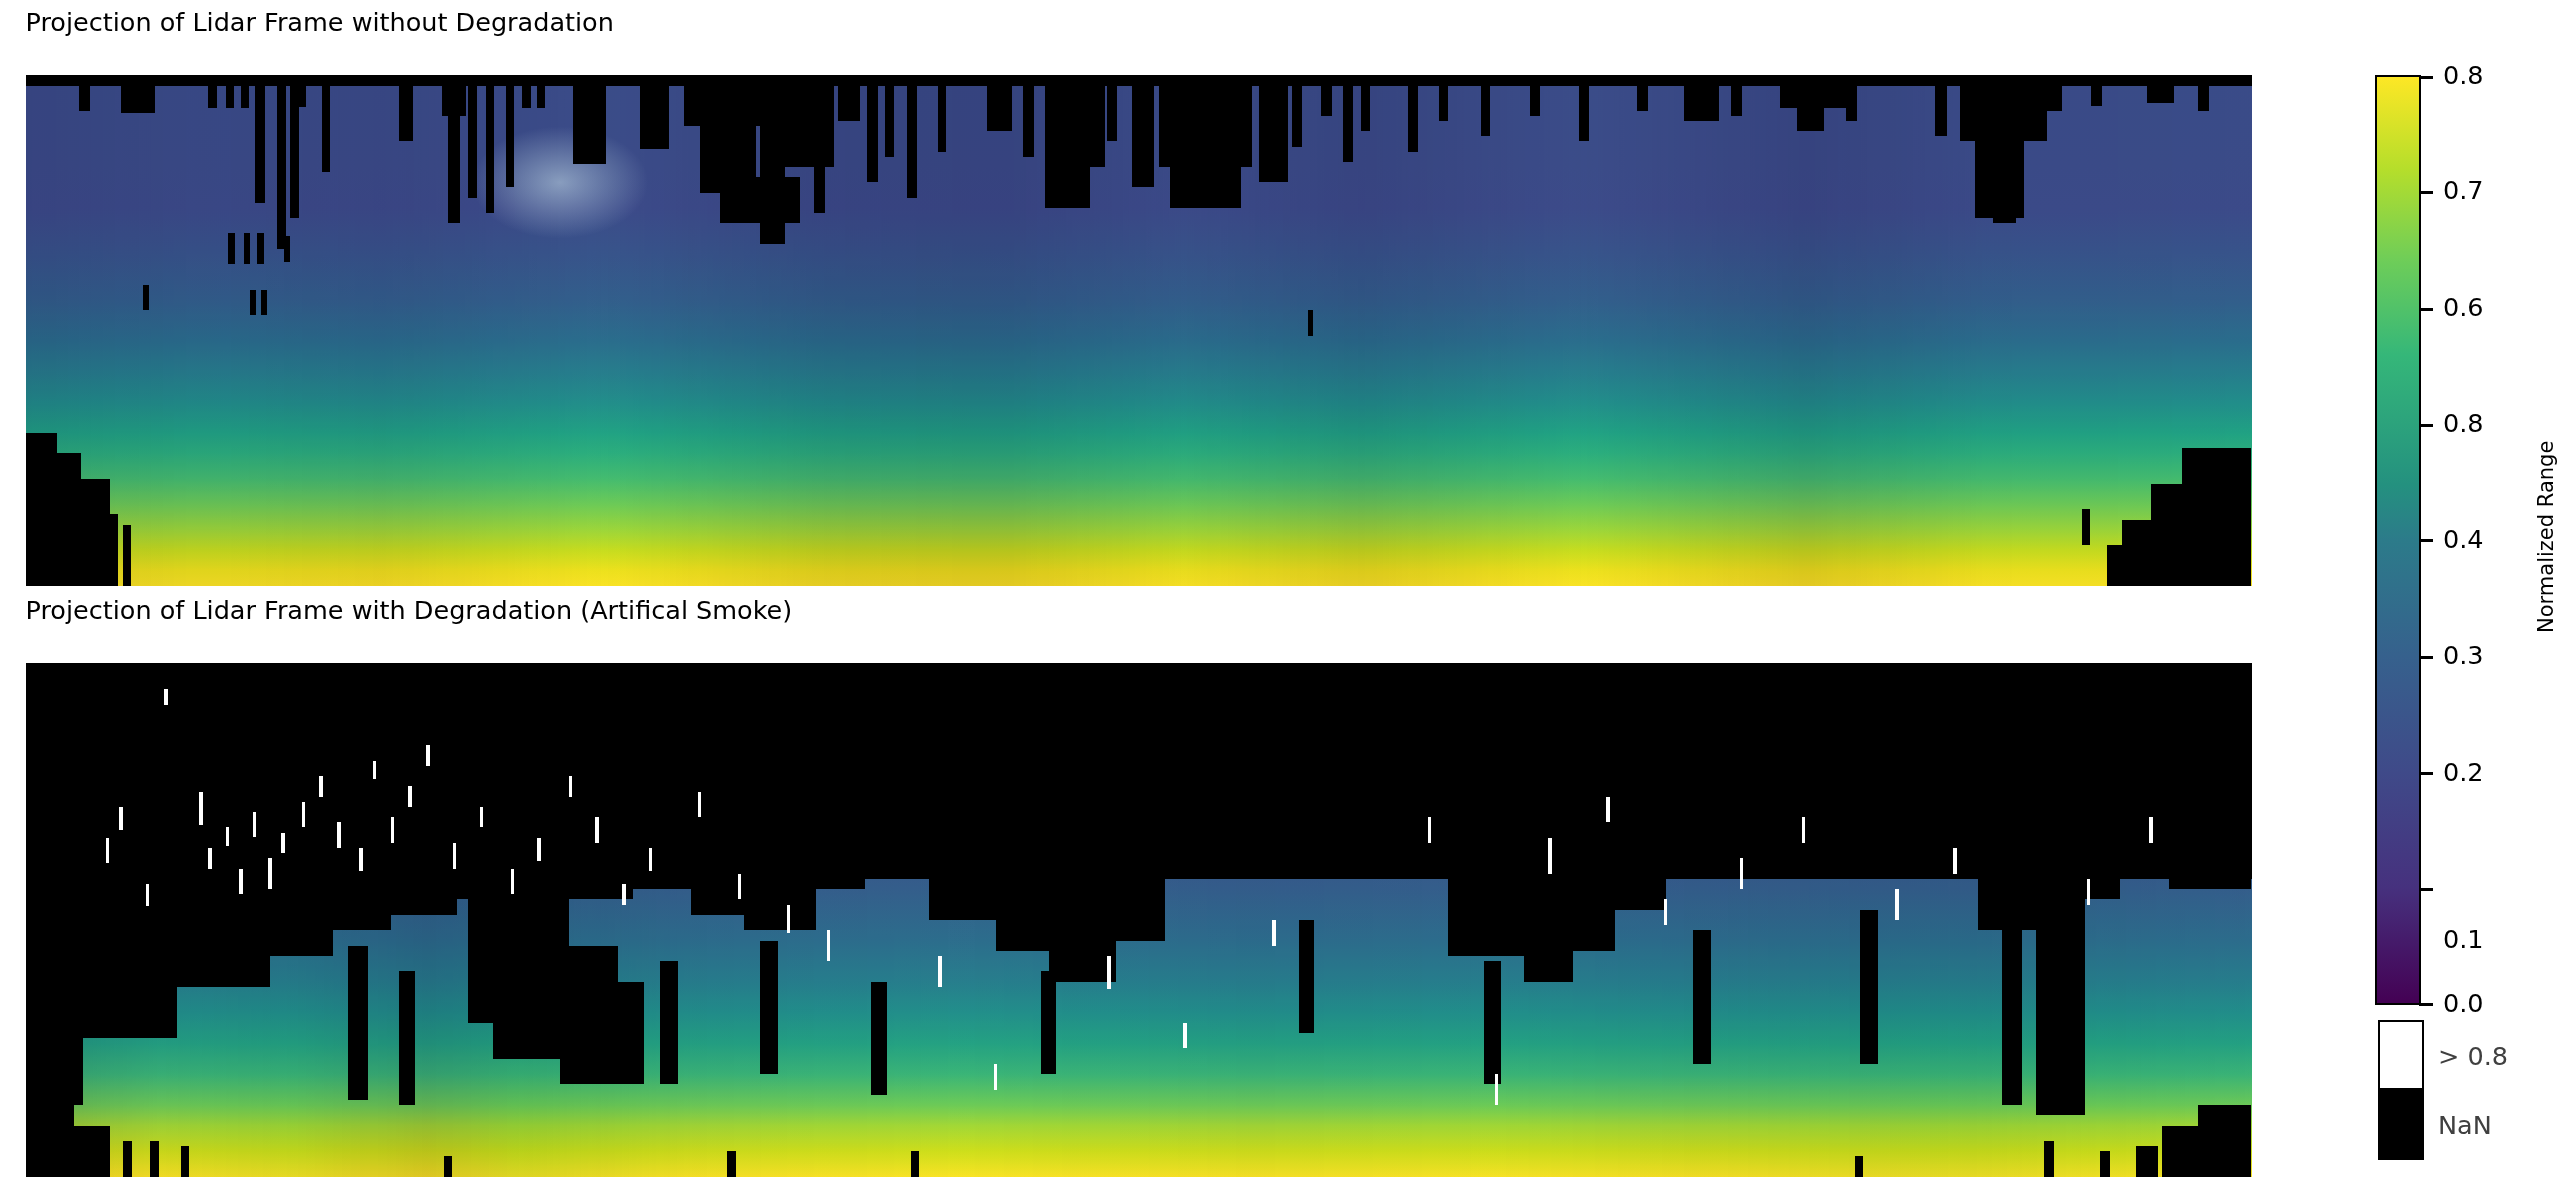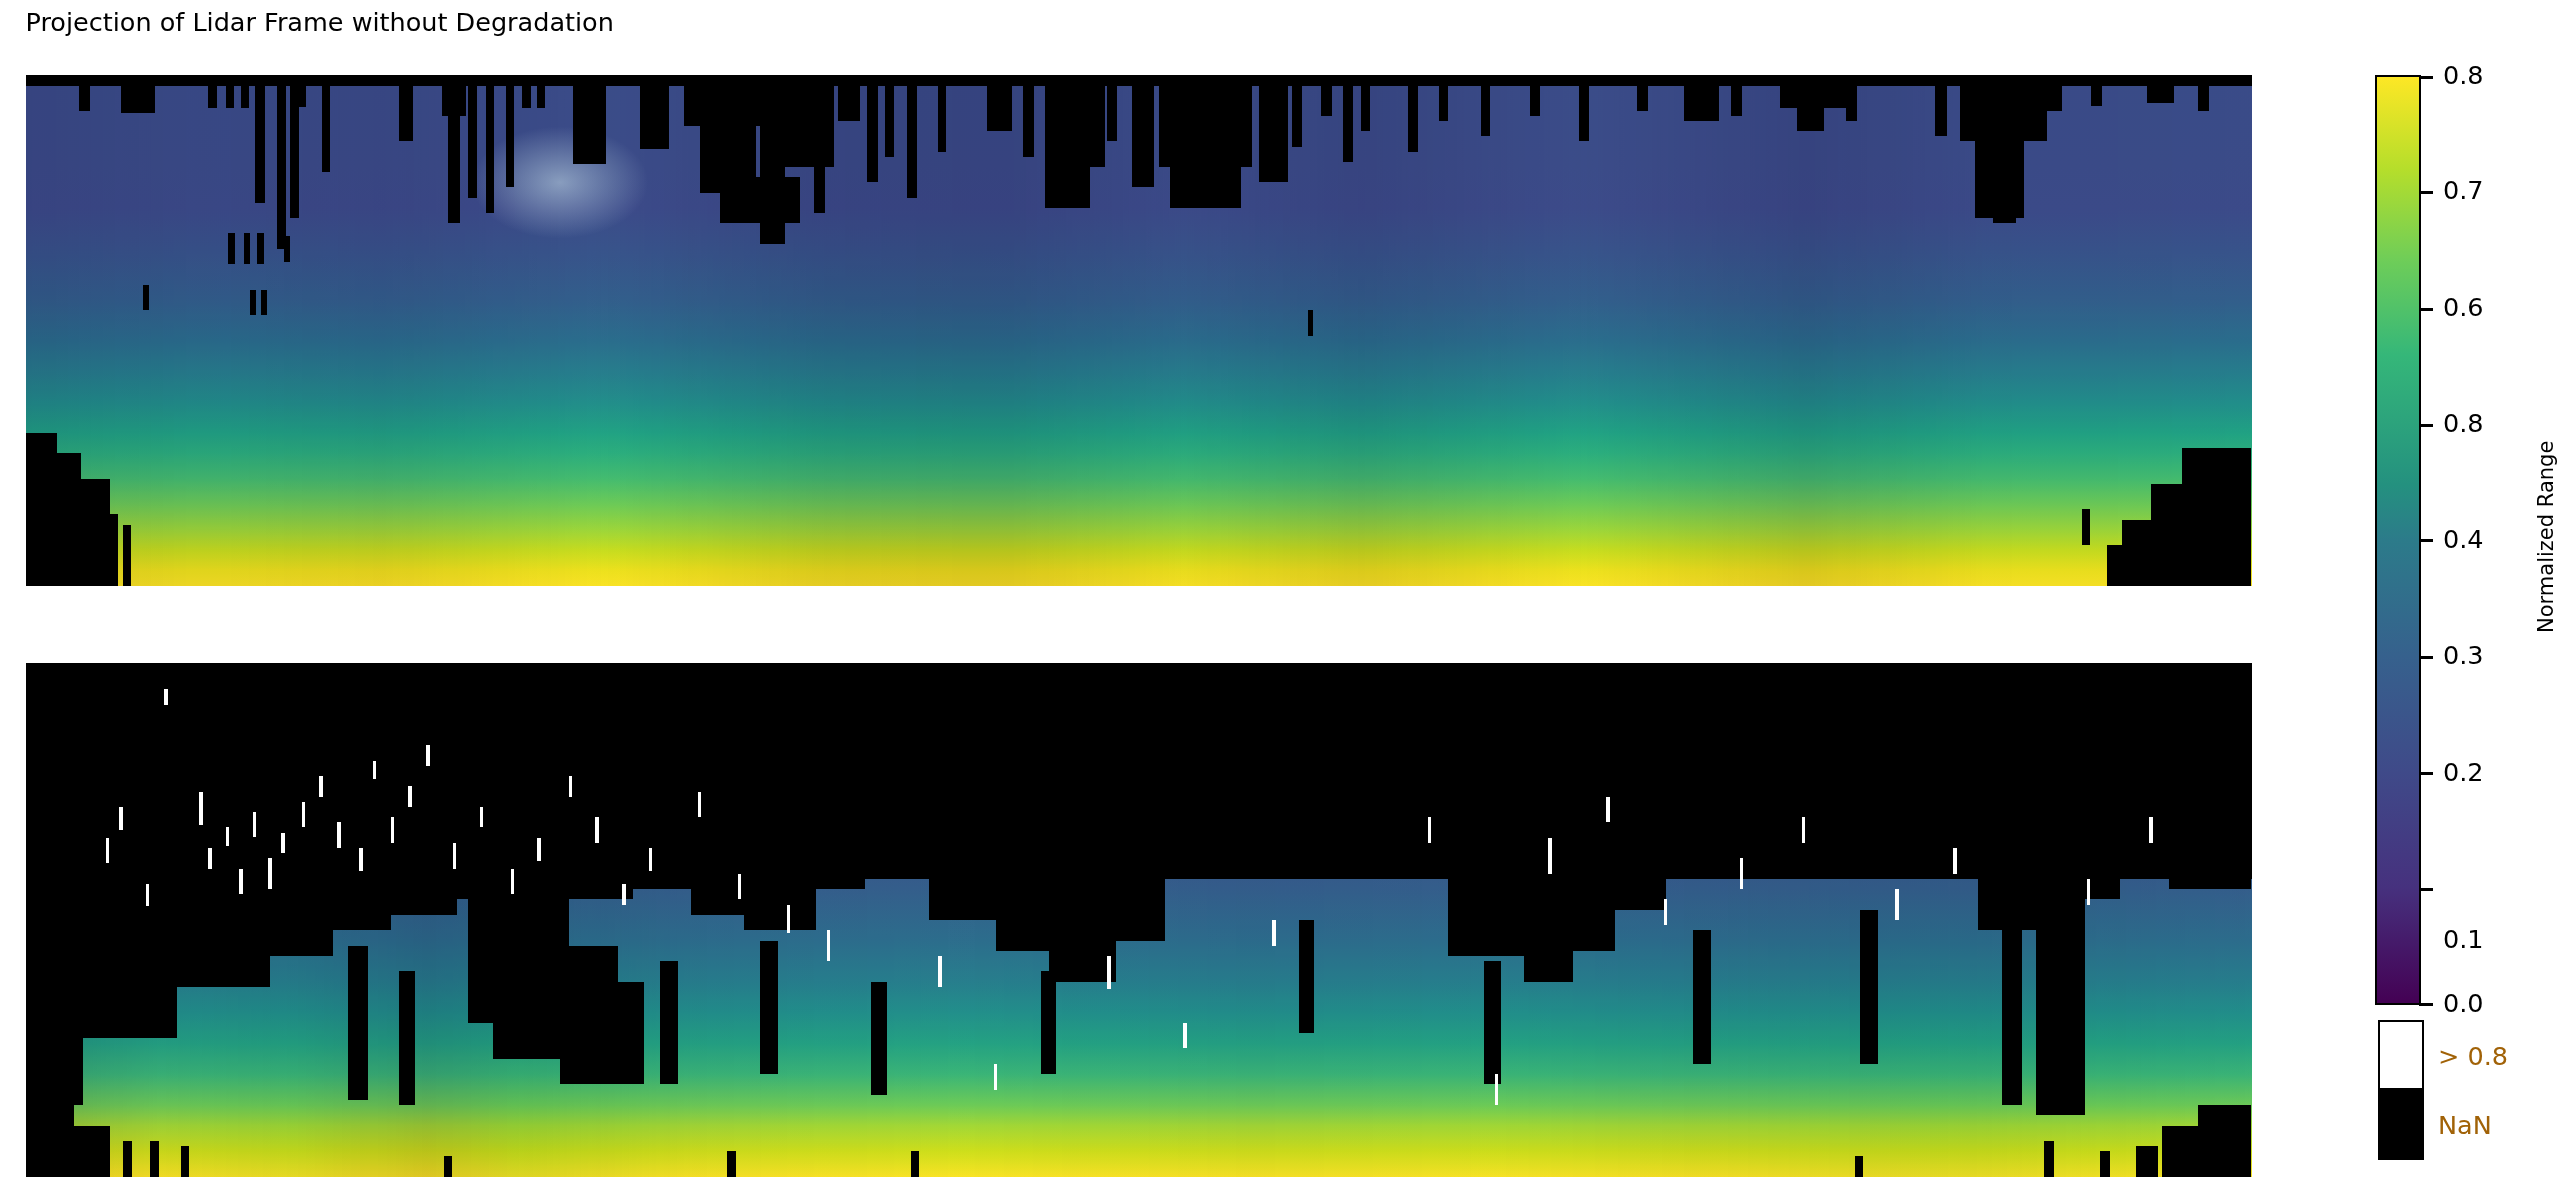--- a/index.html
+++ b/index.html
@@ -33,21 +33,21 @@
           #2c7b8a 50%, #24917f 56%,  #35b779 70%,  #6dcd59 80%,
           #b5de2b 90%, #fde725 100%);}
   .cb-tick{position:absolute;background:#000;height:2.5px;width:14.4px;}
   .cb-lab{position:absolute;font-size:25.5px;line-height:25.5px;color:#000;white-space:nowrap;}
   .cb-axis-label{position:absolute;font-size:21px;color:#000;white-space:nowrap;
                  transform:rotate(-90deg);transform-origin:left top;}
 
   
   .legend{position:absolute;}
   .leg-sw{position:absolute;border:2.5px solid #000;box-sizing:border-box;}
-  .leg-lab{position:absolute;font-size:25.5px;line-height:25.5px;white-space:nowrap;color:#a16207;}
+  .leg-lab{position:absolute;font-size:25.5px;line-height:25.5px;white-space:nowrap;color:#404040;}
 </style>
 </head>
 <body>
 
 <div class="figure">
 
   <div class="panel-title" style="left:25.5px;top:6.8px;width:2226px;">Projection of Lidar Frame without Degradation</div>
 
   <div class="axes" style="left:25.5px;top:75px;width:2226px;height:511px;">
 
@@ -160,20 +160,21 @@
     <div class="nan" style="left:3.8%;top:86%;width:0.35%;height:14%;"></div>
     <div class="nan" style="left:4.4%;top:88%;width:0.35%;height:12%;"></div>
 
     <div class="nan" style="left:96.9%;top:73%;width:3.1%;height:27%;"></div>
     <div class="nan" style="left:95.5%;top:80%;width:1.5%;height:20%;"></div>
     <div class="nan" style="left:94.2%;top:87%;width:1.4%;height:13%;"></div>
     <div class="nan" style="left:93.5%;top:92%;width:0.7%;height:8%;"></div>
     <div class="nan" style="left:92.4%;top:85%;width:0.35%;height:7%;"></div>
   </div>
 
+  <div class="panel-title" style="left:25.5px;top:595px;width:2226px;">Projection of Lidar Frame with Degradation (Artifical Smoke)</div>
 
   <div class="axes" style="left:25.5px;top:663px;width:2226px;height:514px;">
 
     <div class="range-grad" style="background:linear-gradient(to bottom,
             #3d4b8a 0%, #3c4d8a 20%, #3a528b 32%,
             #35608d 44%, #2d6f8e 54%, #27808e 62%,
             #22918c 68%, #24a484 74%, #3bb778 80%,
             #6ece58 86%, #a5db36 90%, #d2e21b 95%, #fde725 100%);"></div>
 
     <div class="heat" style="background:linear-gradient(to right,

